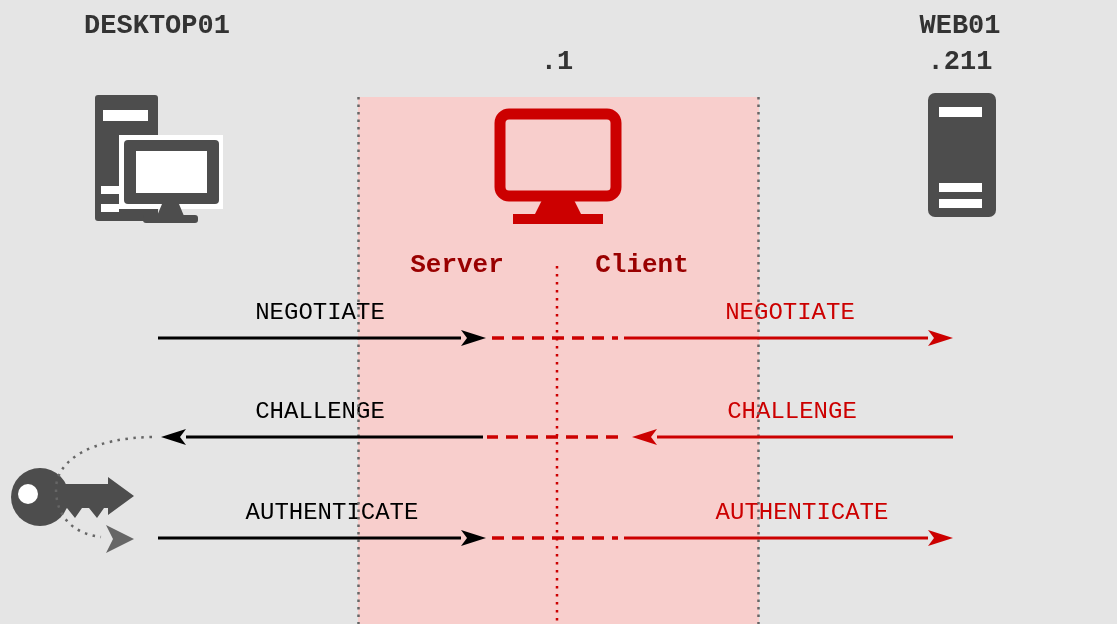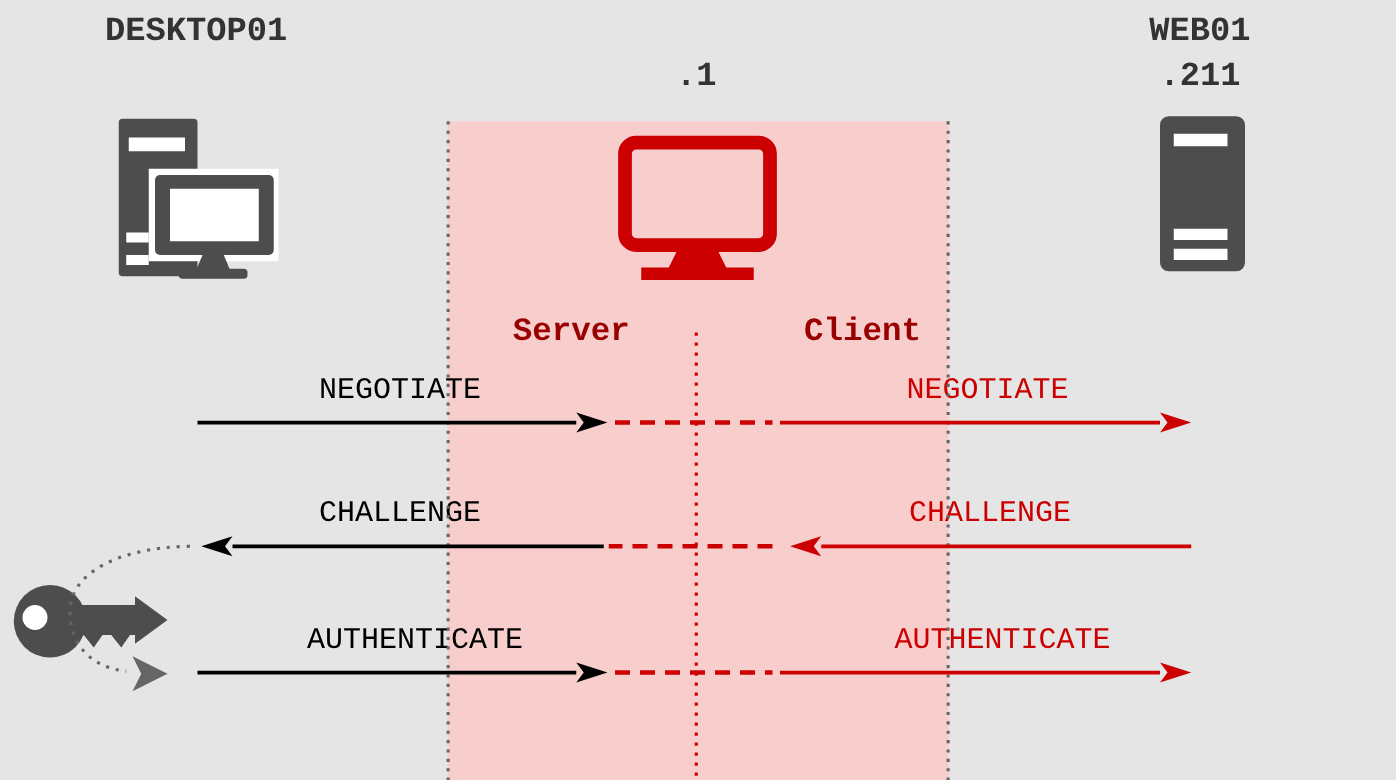--- a/index.html
+++ b/index.html
@@ -105,21 +105,21 @@
     <rect x="13" y="108" width="43" height="9" fill="#ffffff"></rect>
   </svg>
 
   <svg class="abs" style="left:4px; top:460px;" width="138" height="76" viewBox="0 0 138 76">
     <circle cx="36" cy="37" r="29" fill="#4d4d4d"></circle>
     <circle cx="24" cy="34" r="10" fill="#ffffff"></circle>
     <path d="M55 24 L104 24 L104 17 L130 36 L104 55 L104 48 L100 48 L93 58 L85 48 L78 48 L71 58 L63 48 L55 48 Z" fill="#4d4d4d"></path>
   </svg>
 
   <div class="role-label" style="left:357px;">Server</div>
-  <div class="role-label" style="left:590px;">Client</div>
+  <div class="role-label" style="left:542px;">Client</div>
 
   <div class="msg" style="left:150px; top:299px;">NEGOTIATE</div>
   <div class="msg" style="left:150px; top:398px;">CHALLENGE</div>
   <div class="msg" style="left:162px; top:499px;">AUTHENTICATE</div>
 
   <div class="msg red" style="left:620px; top:299px;">NEGOTIATE</div>
   <div class="msg red" style="left:622px; top:398px;">CHALLENGE</div>
   <div class="msg red" style="left:632px; top:499px;">AUTHENTICATE</div>
 
   <svg class="overlay" viewBox="0 0 1117 624">

